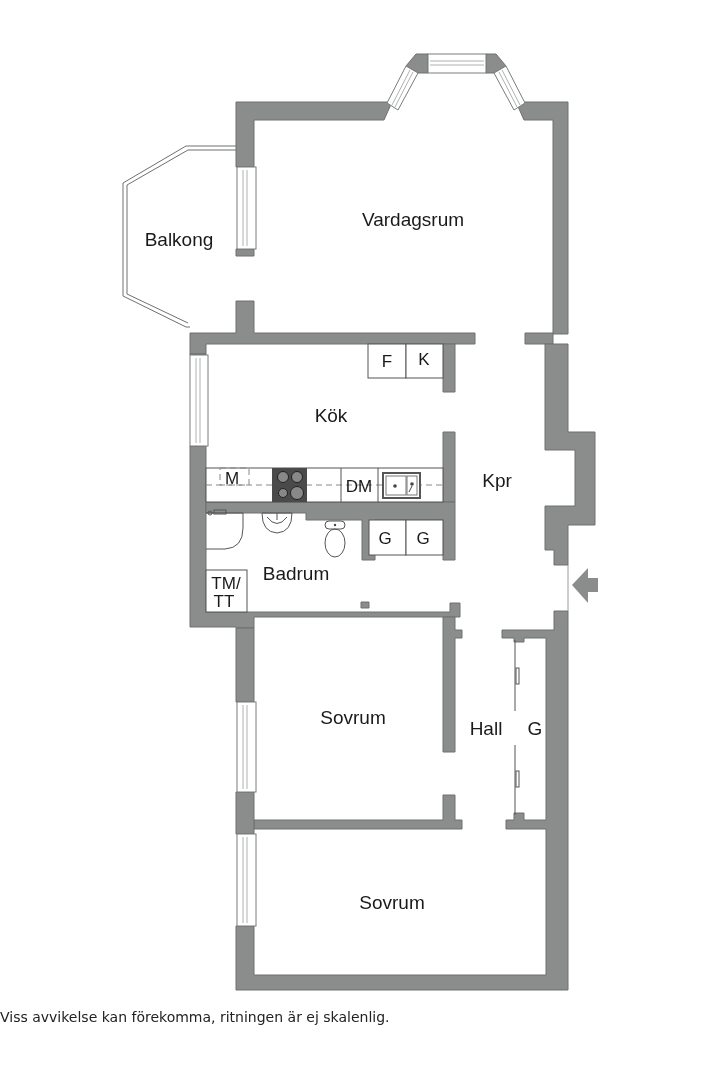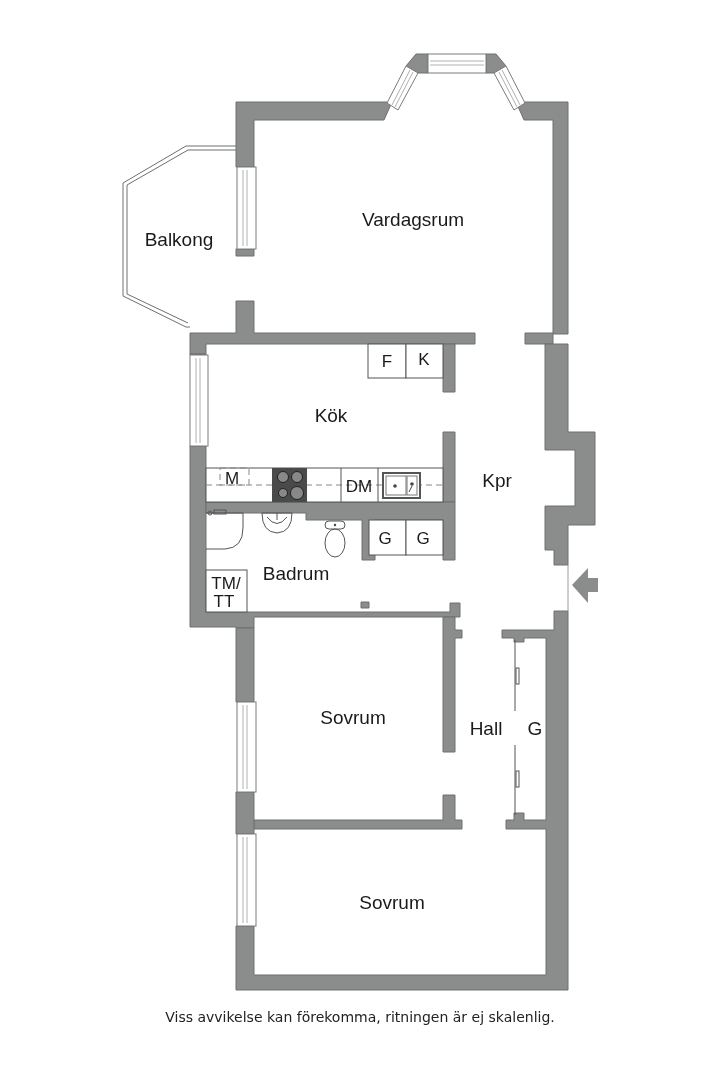--- a/index.html
+++ b/index.html
@@ -8,21 +8,21 @@
     #plan { position: absolute; left: 0; top: 0; width: 720px; height: 1080px; }
     .wall { fill: #8b8d8d; stroke: #6e7070; stroke-width: 1; }
     .win { fill: #ffffff; stroke: #7a7c7c; stroke-width: 1; }
     .winline { stroke: #9a9c9c; stroke-width: 0.8; fill: none; }
     .fix { fill: #ffffff; stroke: #555; stroke-width: 1; }
     .thin { fill: none; stroke: #555; stroke-width: 1; }
     .dash { fill: none; stroke: #888; stroke-width: 1; stroke-dasharray: 6 4; }
     .balc { fill: none; stroke: #6e7070; stroke-width: 1; }
     .room-label { font-family: "Liberation Sans", "DejaVu Sans", sans-serif; font-size: 19px; fill: #1a1a1a; }
     .small-label { font-family: "Liberation Sans", "DejaVu Sans", sans-serif; font-size: 17px; fill: #1a1a1a; }
-    .footer { position: absolute; left: 0; width: 720px; top: 1009px; text-align: center;
+    .footer { position: absolute; left: 0; width: 720px; top: 1009px; 
               font-size: 14px; color: #222; font-family: "DejaVu Sans", sans-serif; }
   </style>
 </head>
 <body>
 
 <svg id="plan" viewBox="0 0 720 1080" xmlns="http://www.w3.org/2000/svg">
 
   <g>
     <polyline class="balc" points="236,146 186,146 123,183 123,296 186,327 190,327"></polyline>
     <polyline class="balc" points="236,150 188,150 127,185 127,294 188,323"></polyline>

